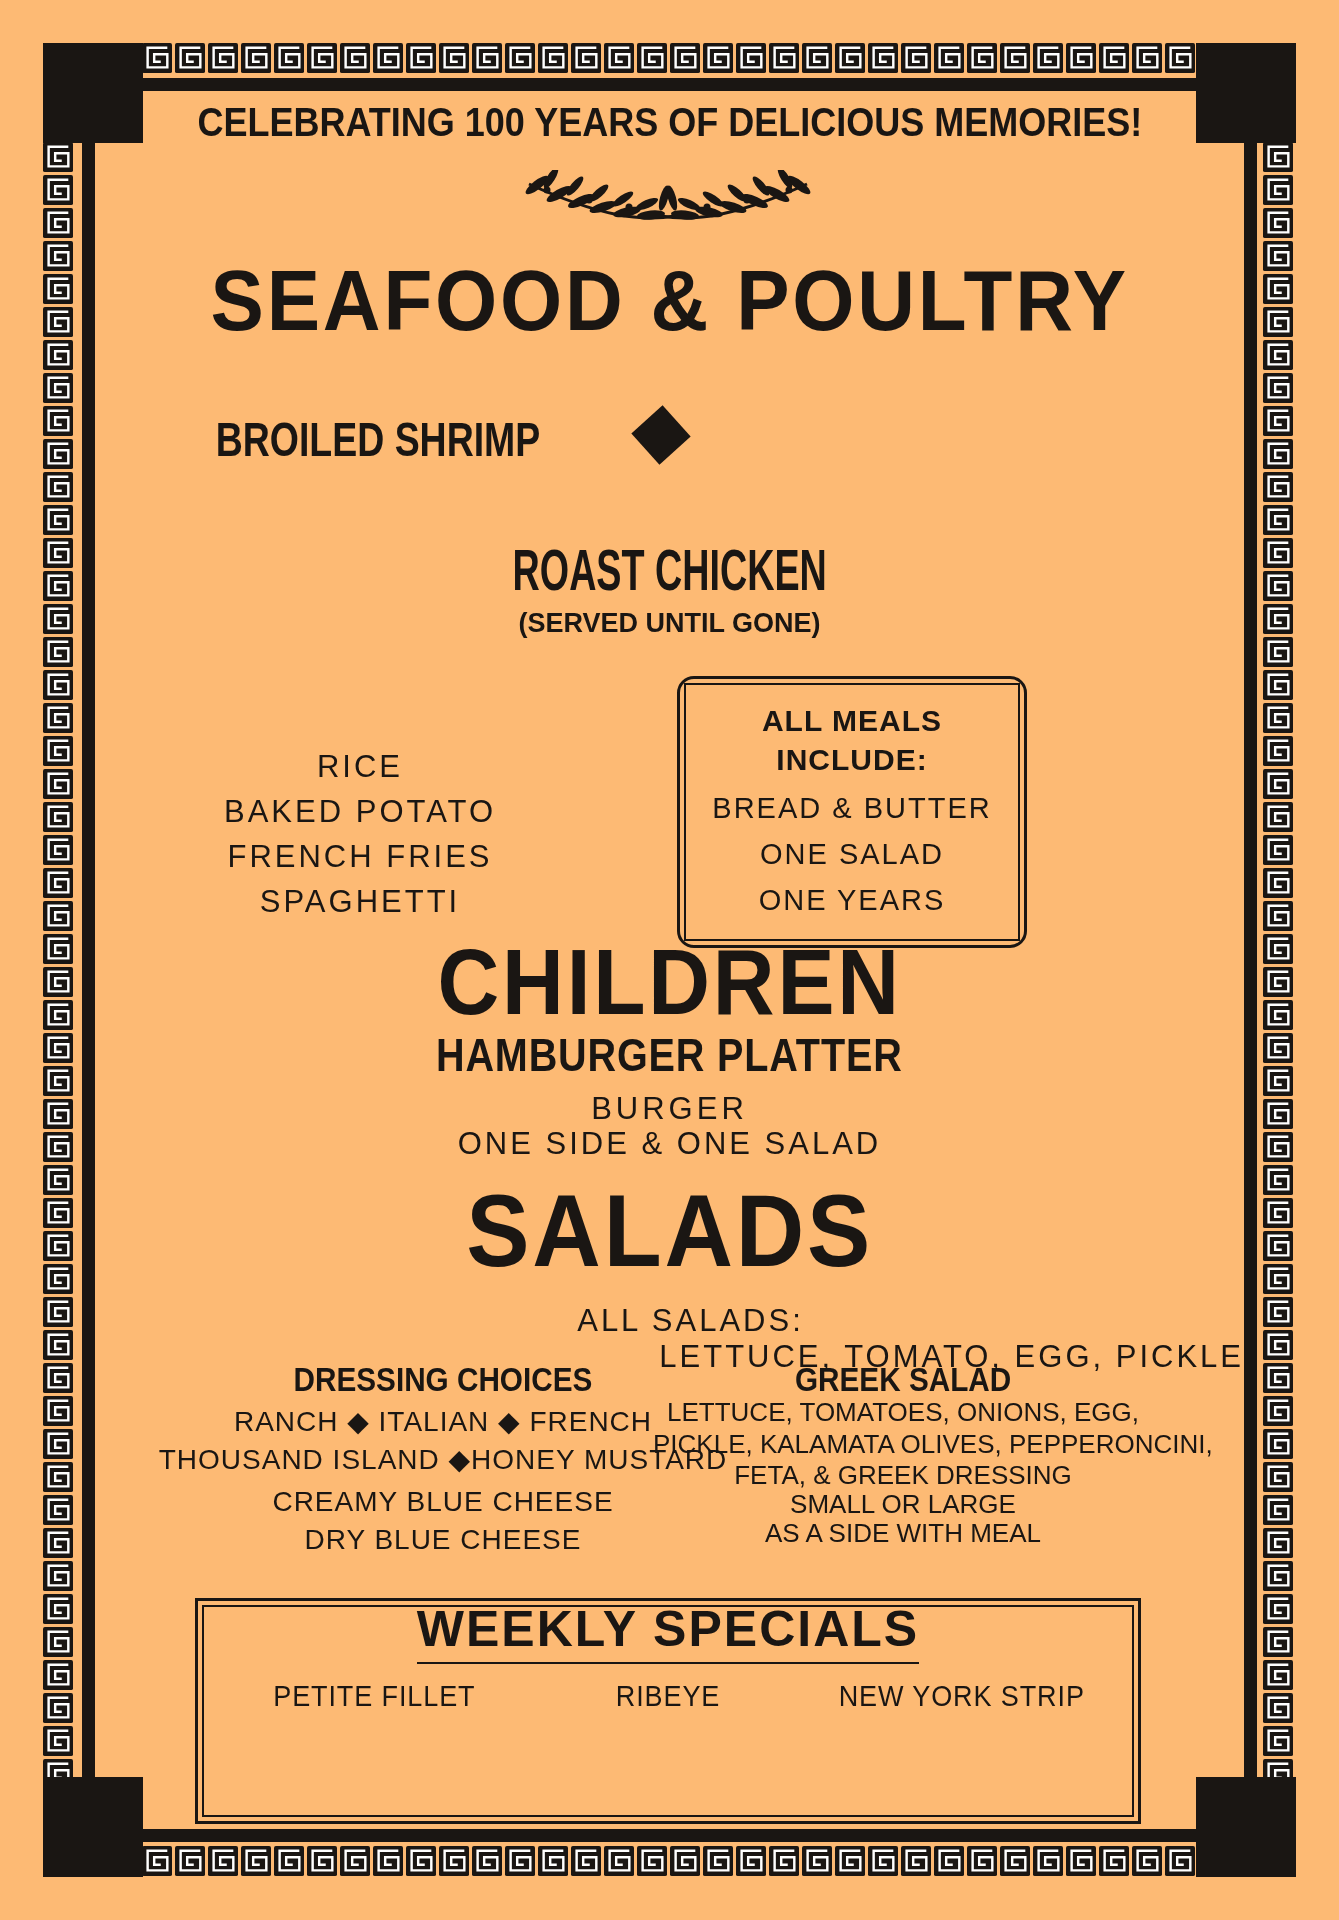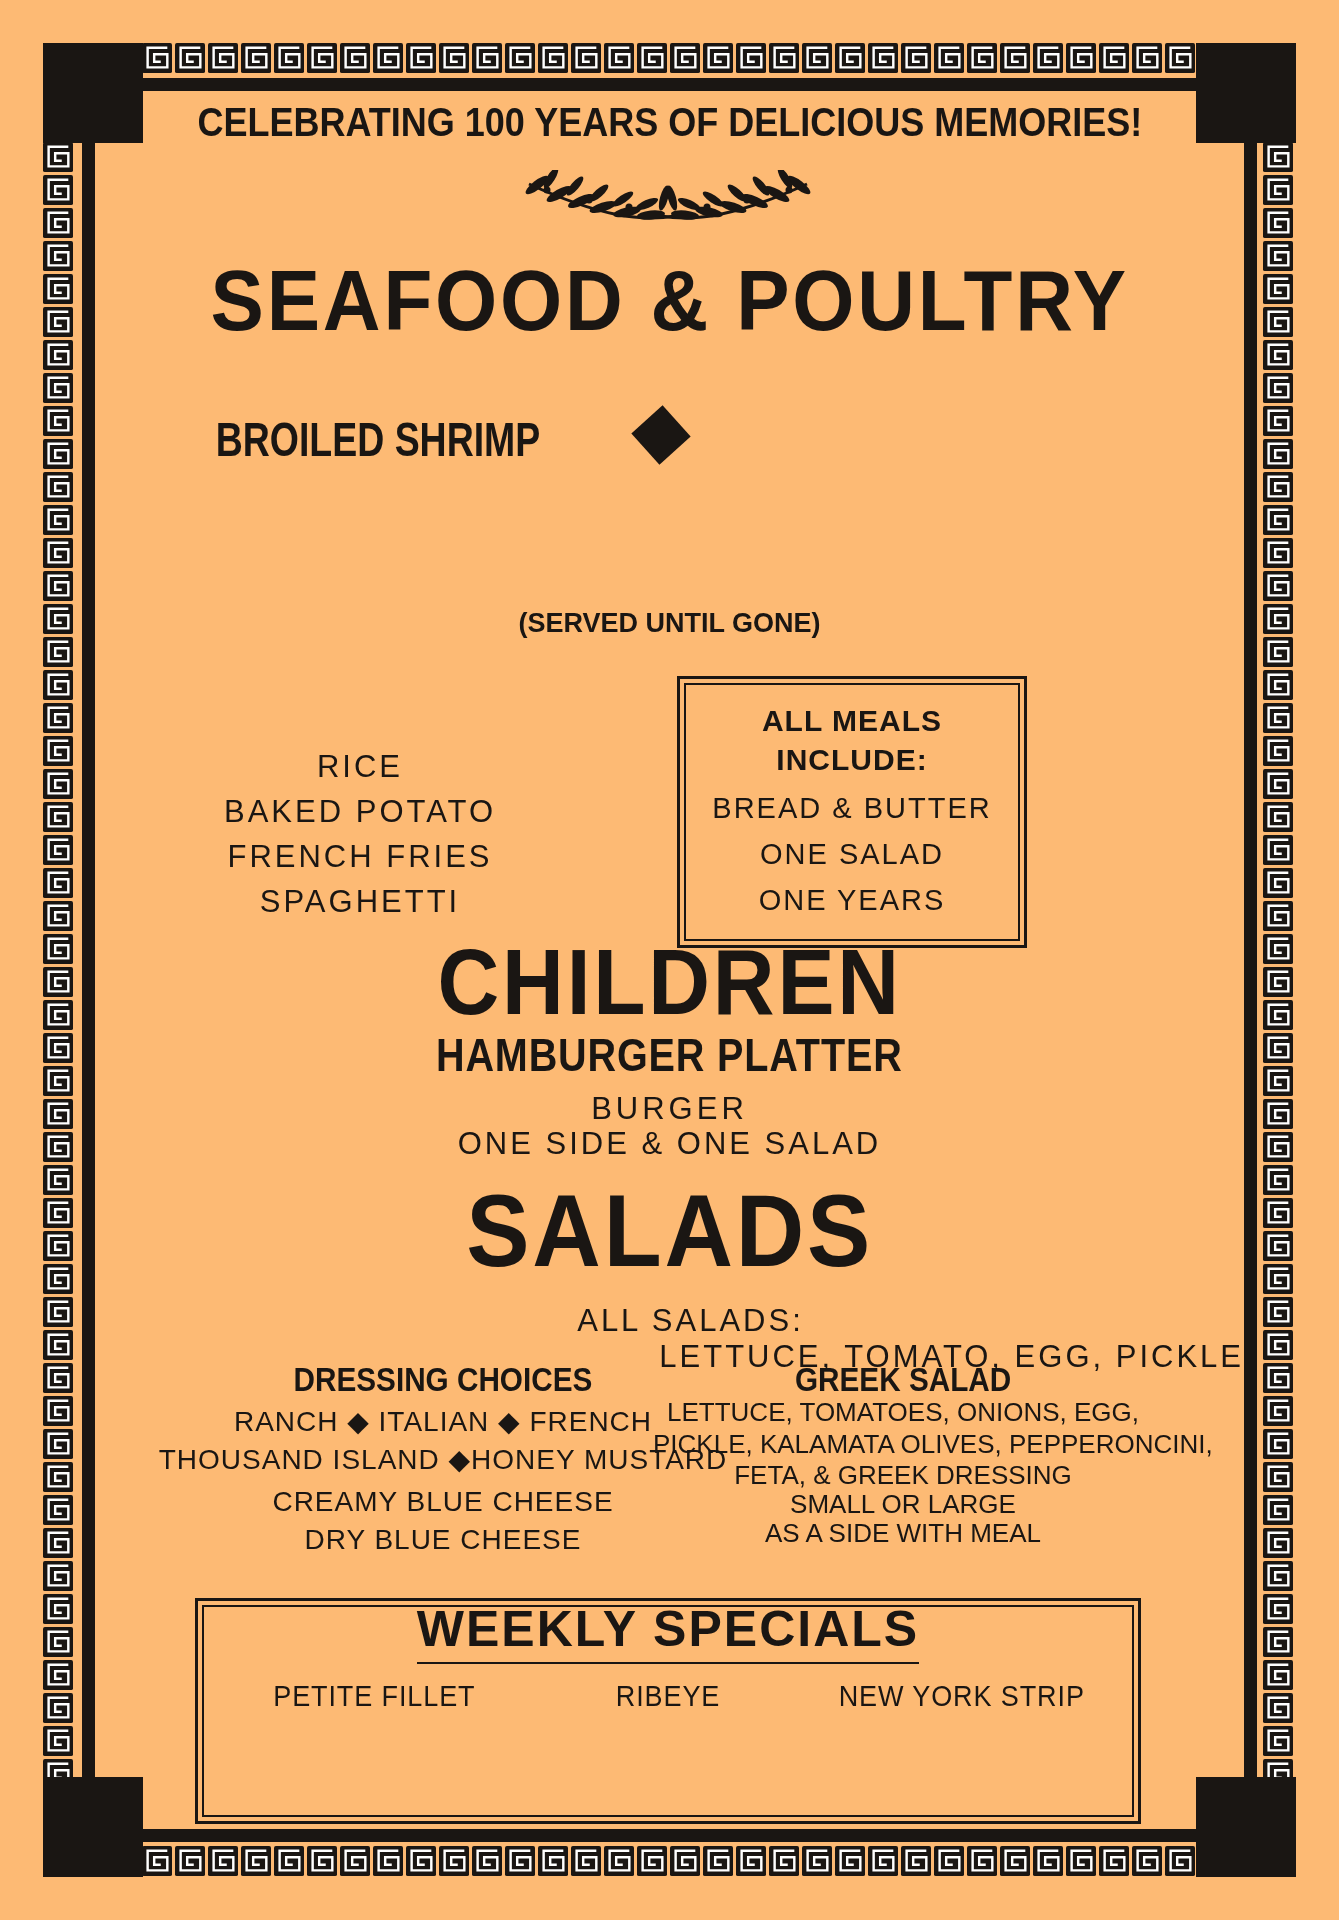--- a/index.html
+++ b/index.html
@@ -855,38 +855,41 @@
     <span class="deco-display sx93">SEAFOOD &amp; POULTRY</span>
   </div>
 
   <div class="line" style="left:170px; top:412px; width:410px; font-size:48px; line-height:56px;">
     <span style="font-weight:700;" class="sx78">BROILED SHRIMP</span>
   </div>
 
   <div class="diamond" style="left:640px; top:414px;"></div>
 
 
+  <div class="line" style="left:95px; top:538px; width:1149px; font-size:58px; line-height:64px;">
+    <span style="font-weight:700;" class="sx65">ROAST CHICKEN</span>
+  </div>
   <div class="line" style="left:95px; top:606px; width:1149px; font-size:27px; line-height:34px;">
     <span class="deco-bold">(SERVED UNTIL GONE)</span>
   </div>
 
   <div class="line" style="left:160px; top:749px; width:400px; font-size:31px; line-height:36px; letter-spacing:3px;">
     <span class="light-caps">RICE</span>
   </div>
   <div class="line" style="left:160px; top:794px; width:400px; font-size:31px; line-height:36px; letter-spacing:3px;">
     <span class="light-caps">BAKED POTATO</span>
   </div>
   <div class="line" style="left:160px; top:839px; width:400px; font-size:31px; line-height:36px; letter-spacing:3px;">
     <span class="light-caps">FRENCH FRIES</span>
   </div>
   <div class="line" style="left:160px; top:884px; width:400px; font-size:31px; line-height:36px; letter-spacing:3px;">
     <span class="light-caps">SPAGHETTI</span>
   </div>
 
-  <div class="dbox" style="left:677px; top:676px; width:344px; height:266px;">
+  <div class="dbox" style="left:677px; top:676px; width:344px; height:266px;border-radius:17px;">
     <div class="inner"></div>
     <div class="meals-content">
       <div class="h">ALL MEALS</div>
       <div class="h">INCLUDE:</div>
       <div class="it" style="margin-top:6px;">BREAD &amp; BUTTER</div>
       <div class="it">ONE SALAD</div>
       <div class="it">ONE YEARS</div>
     </div>
   </div>
 

